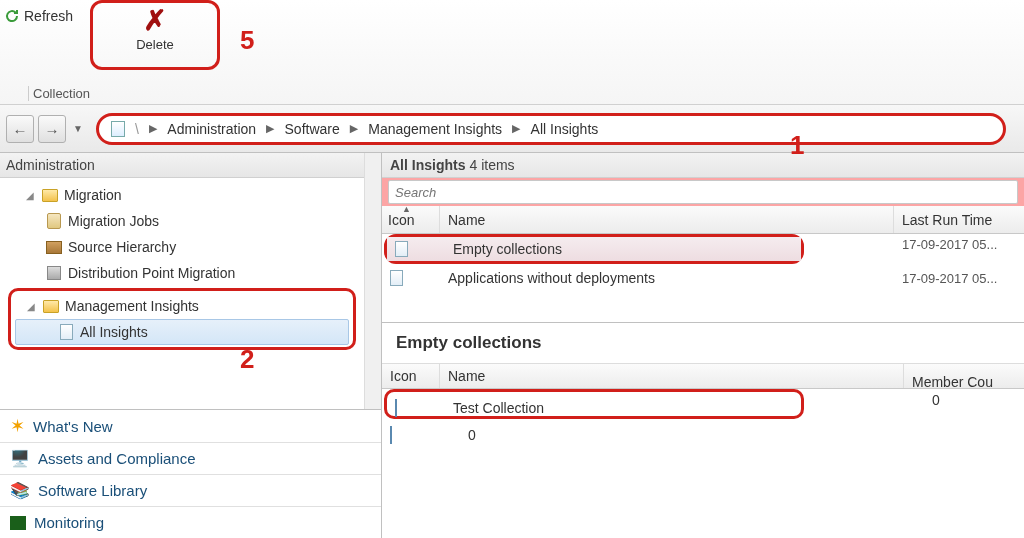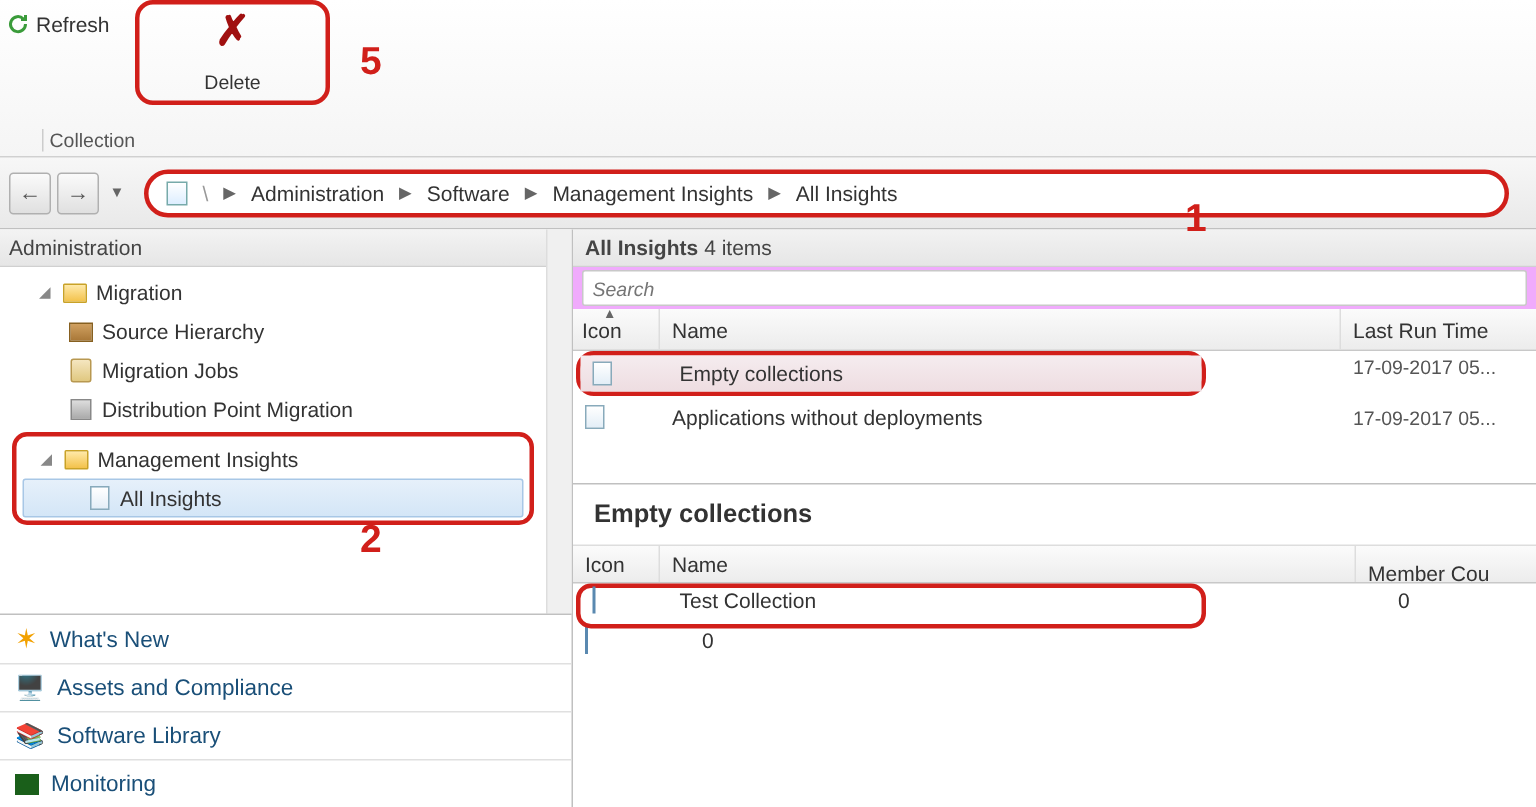--- a/index.html
+++ b/index.html
@@ -4,21 +4,21 @@
   <style>
     * { box-sizing: border-box; margin: 0; padding: 0; font-family: 'Segoe UI', Tahoma, sans-serif; }
     body { width: 1024px; height: 538px; background: #fff; overflow: hidden; position: relative; font-size: 14px; color: #333; }
 
     
     .ribbon { height: 105px; background: linear-gradient(to bottom, #ffffff, #f5f5f5); position: relative; border-bottom: 1px solid #d0d0d0; }
     .refresh-btn { position: absolute; left: 0; top: 6px; display: flex; align-items: flex-end; gap: 4px; padding: 2px 4px; }
     .refresh-btn svg { width: 16px; height: 16px; }
     .delete-group { position: absolute; left: 90px; top: 0px; width: 130px; height: 70px; border: 3px solid #d11f1a; border-radius: 12px; text-align: center; padding-top: 4px; }
     .delete-group .x { font-size: 28px; color: #a01010; font-weight: bold; line-height: 1; }
-    .delete-label { font-size: 13px; color: #333; margin-top: 12px; }
+    .delete-label { font-size: 13px; color: #333; margin-top: 2px; }
     .ribbon-section-label { position: absolute; left: 28px; top: 86px; font-size: 13px; color: #555; border-left: 1px solid #ccc; padding-left: 4px; }
 
     
     .annot { position: absolute; color: #d11f1a; font-size: 26px; font-weight: bold; z-index: 50; }
     .annot5 { left: 240px; top: 25px; }
     .annot1 { left: 790px; top: 130px; }
     .annot2 { left: 240px; top: 344px; }
 
     
     .nav-bar { height: 48px; display: flex; align-items: center; padding: 0 6px; background: linear-gradient(to bottom, #f7f7f7, #e9e9e9); border-bottom: 1px solid #c0c0c0; }
@@ -53,21 +53,21 @@
     .scrollbar-side { width: 17px; background: #f0f0f0; border-left:1px solid #ddd; }
 
     .wunderbar { border-top: 1px solid #c0c0c0; }
     .wunderbar-item { display: flex; align-items: center; height: 32px; gap: 8px; padding-left: 10px; font-size: 15px; color: #1a4f78; }
     .wunderbar-item + .wunderbar-item { border-top: 1px solid #e0e0e0; }
 
     
     .content { flex: 1; display: flex; flex-direction: column; position: relative; }
     .content-header { background: linear-gradient(to bottom,#f2f2f2,#e6e6e6); padding: 4px 8px; font-size: 14px; color: #444; border-bottom: 1px solid #d0d0d0; display:flex; align-items:center; gap:4px;}
     .content-header b { font-weight: 600; }
-    .search-row { padding: 2px 6px; background: #f0abfc; }
+    .search-row { padding: 2px 6px; background: #fca5a5; }
     .search-input { width: 100%; height: 24px; border: 1px solid #c8c8c8; border-radius: 2px; padding: 0 6px; font-style: italic; color: #888; font-size: 13px; }
 
     .grid-head { display: flex; border-bottom: 1px solid #c8c8c8; background: linear-gradient(#fbfbfb,#ececec); height: 28px; align-items: center; font-size: 14px; color: #333; }
     .grid-head .col-icon { width: 58px; padding-left: 6px; border-right: 1px solid #ddd; height: 100%; display:flex; align-items:center; position:relative;}
     .grid-head .col-name { flex: 1; padding-left: 8px; border-right: 1px solid #ddd; height:100%; display:flex; align-items:center;}
     .grid-head .col-last { width: 130px; padding-left: 8px; height:100%; display:flex; align-items:center;}
     .sort-ind { position: absolute; top: -2px; left: 20px; font-size: 9px; color: #666; }
 
     .grid-row { display: flex; height: 28px; align-items: center; font-size: 14px; }
     .grid-row .c-icon { width: 58px; display:flex; justify-content:flex-start; padding-left:8px; }
@@ -77,21 +77,21 @@
     .row-highlight { border: 3px solid #d11f1a; border-radius: 12px; margin: 0 220px 0 2px; padding: 0; }
     .row-highlight .grid-row { height: 24px; }
 
     .detail-section { border-top: 1px solid #c0c0c0; margin-top: 30px; }
     .detail-title { font-size: 17px; font-weight: 600; color: #333; padding: 10px 14px; }
     .detail-head { display: flex; background: linear-gradient(#fbfbfb,#ececec); border-top: 1px solid #ddd; border-bottom: 1px solid #c8c8c8; height: 26px; align-items: center; font-size: 14px;}
     .detail-head .c-icon { width: 58px; padding-left: 8px; border-right:1px solid #ddd; height:100%; display:flex; align-items:center;}
     .detail-head .c-name { flex: 1; padding-left: 8px; border-right:1px solid #ddd; height:100%; display:flex; align-items:center;}
     .detail-head .c-mem { width: 120px; padding-left: 8px; height:100%; display:flex; align-items:center;margin-top:11px;}
 
-    .detail-row { display: flex; height: 24px; align-items: flex-start; font-size: 14px;}
+    .detail-row { display: flex; height: 24px; align-items: flex-end; font-size: 14px;}
     .detail-row .c-icon { width: 58px; padding-left: 8px; }
     .detail-row .c-name { flex: 1; padding-left: 8px; }
     .detail-row .c-mem { width: 120px; padding-left: 28px; }
     .ico-coll { width:16px; height:14px; background: linear-gradient(#bcd3e8,#7fa6c8); border:1px solid #5a89b0; transform: skewX(-10deg); }
     .row-highlight2 { border: 3px solid #d11f1a; border-radius: 10px; margin: 0 220px 0 2px; }
   </style>
 </head>
 <body>
 
 <div class="ribbon">
@@ -137,29 +137,29 @@
         <div class="tree">
           <div class="tree-item l1">
             <span class="tw">◢</span>
             <span class="ico">
                 <span class="ico-folder"></span>
               </span>
             <span>Migration</span>
           </div>
           <div class="tree-item l2">
             <span class="ico">
+                <span class="ico-scroll"></span>
+              </span>
+            <span>Migration Jobs</span>
+          </div>
+          <div class="tree-item l2">
+            <span class="ico">
                 <span class="ico-brief"></span>
               </span>
             <span>Source Hierarchy</span>
-          </div>
-          <div class="tree-item l2">
-            <span class="ico">
-                <span class="ico-scroll"></span>
-              </span>
-            <span>Migration Jobs</span>
           </div>
           <div class="tree-item l2">
             <span class="ico">
                 <span class="ico-servers"></span>
               </span>
             <span>Distribution Point Migration</span>
           </div>
           <div class="tree-highlight">
             <div class="tree-item l1" style="padding-left:16px;">
               <span class="tw">◢</span>

